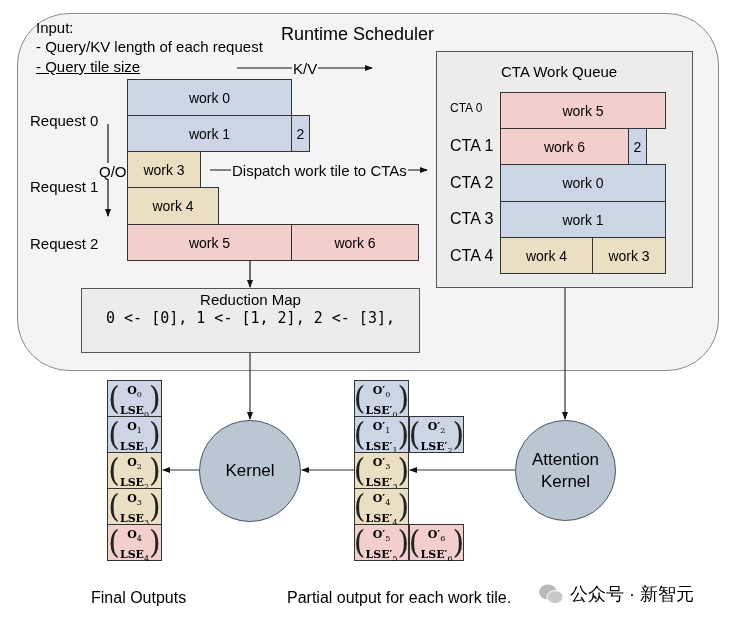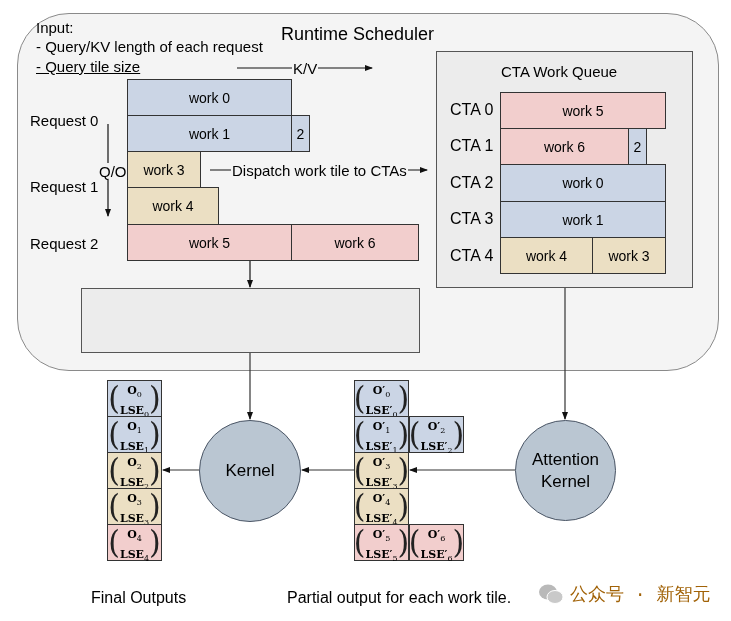--- a/index.html
+++ b/index.html
@@ -22,21 +22,21 @@
   .redmap .m { font-family:"DejaVu Sans Mono", monospace; font-size:15px; line-height:20px; }
   .circle { border-radius:50%; background:#bac6d2; border:1.3px solid #4a5565;
             display:flex; align-items:center; justify-content:center; text-align:center;
             font-size:17px; line-height:22px; }
   .cell { display:flex; align-items:center; justify-content:center; border:1.3px solid #333;
           font-family:"DejaVu Serif", serif; font-size:11px; }
   .vec { display:flex; align-items:center; }
   .paren { font-size:30px; font-weight:normal; line-height:30px; transform:scaleY(1.05); color:#222; font-family:"DejaVu Serif", serif; }
   .vecin { display:flex; flex-direction:column; align-items:center; line-height:15px; font-weight:bold;margin-top:8px; }
   .vecin sub { font-weight:normal; font-size:8px; }
-  .wm { color:#a16207; font-size:18px;font-family:Liberation Mono, monospace; }
+  .wm { color:#000000; font-size:18px; }
   svg.lines { position:absolute; left:0; top:0; }
 </style>
 </head>
 <body>
 
 <div class="abs sched"></div>
 <div class="abs title" style="left:281px;top:24px;">Runtime Scheduler</div>
 
 <div class="abs txt" style="left:36px;top:19px;">Input:</div>
 <div class="abs txt" style="left:36px;top:38px;">- Query/KV length of each request</div>
@@ -71,35 +71,37 @@
 <div class="abs tile blue" style="left:127px;top:115px;width:165px;height:37px;">work 1</div>
 <div class="abs tile blue" style="left:291px;top:115px;width:19px;height:37px;">2</div>
 <div class="abs tile tan" style="left:127px;top:151px;width:74px;height:37px;">work 3</div>
 <div class="abs tile tan" style="left:127px;top:187px;width:92px;height:38px;">work 4</div>
 <div class="abs tile pink" style="left:127px;top:224px;width:165px;height:37px;">work 5</div>
 <div class="abs tile pink" style="left:291px;top:224px;width:128px;height:37px;">work 6</div>
 
 <div class="abs queue"></div>
 <div class="abs txt" style="left:501px;top:63px;">CTA Work Queue</div>
 
-<div class="abs txt" style="left:450px;top:101px;font-size:16px;">CTA 0</div>
+<div class="abs txt" style="left:450px;top:101px;font-size:12px;">CTA 0</div>
 <div class="abs txt" style="left:450px;top:137px;font-size:16px;">CTA 1</div>
 <div class="abs txt" style="left:450px;top:174px;font-size:16px;">CTA 2</div>
 <div class="abs txt" style="left:450px;top:210px;font-size:16px;">CTA 3</div>
 <div class="abs txt" style="left:450px;top:247px;font-size:16px;">CTA 4</div>
 
 <div class="abs tile pink" style="left:500px;top:92px;width:166px;height:37px;">work 5</div>
 <div class="abs tile pink" style="left:500px;top:128px;width:129px;height:37px;">work 6</div>
 <div class="abs tile blue" style="left:628px;top:128px;width:19px;height:37px;">2</div>
 <div class="abs tile blue" style="left:500px;top:164px;width:166px;height:38px;">work 0</div>
 <div class="abs tile blue" style="left:500px;top:201px;width:166px;height:37px;">work 1</div>
 <div class="abs tile tan" style="left:500px;top:237px;width:93px;height:37px;">work 4</div>
 <div class="abs tile tan" style="left:592px;top:237px;width:74px;height:37px;">work 3</div>
 
 <div class="abs redmap">
+  <div class="h">Reduction Map</div>
+  <div class="m">0 &lt;- [0], 1 &lt;- [1, 2], 2 &lt;- [3],</div>
 </div>
 
 <div class="abs circle" style="left:199px;top:420px;width:102px;height:102px;">
   <div>
       <div>Kernel</div>
     </div>
 </div>
 <div class="abs circle" style="left:515px;top:420px;width:101px;height:101px;">
   <div>
       <div>Attention</div>

